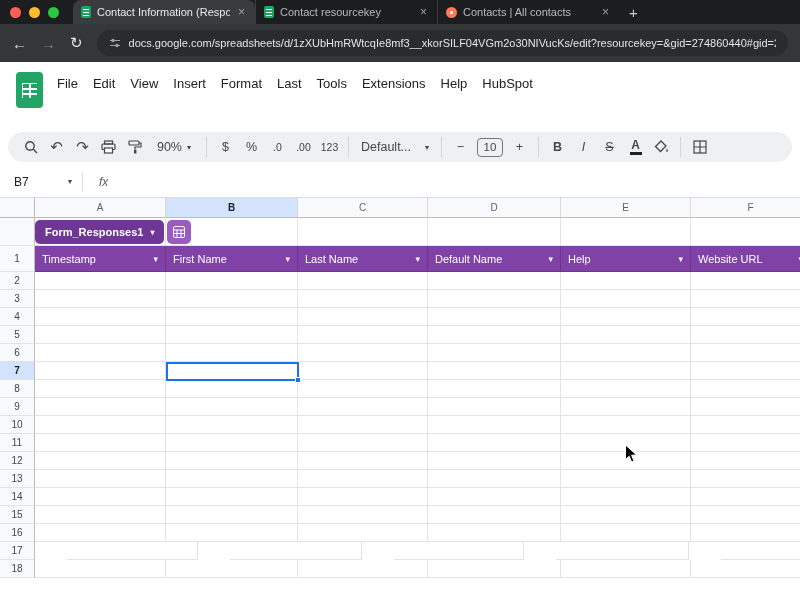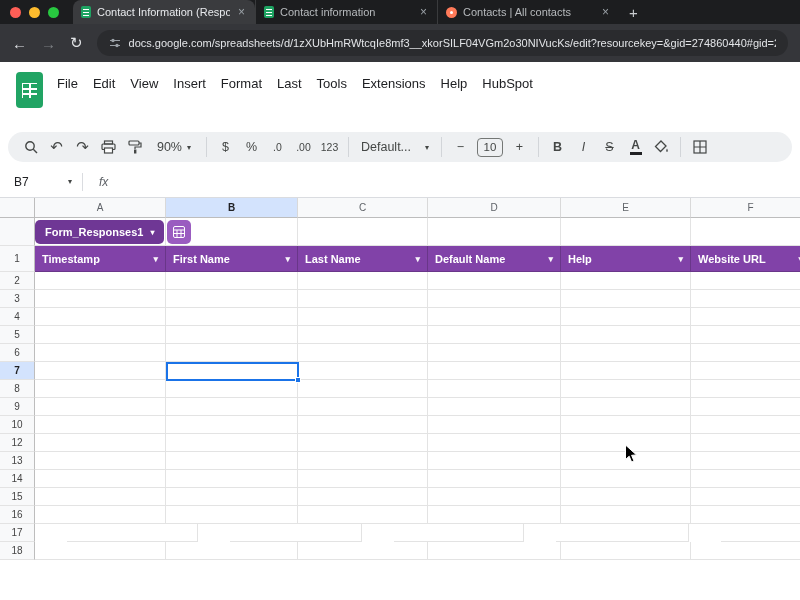--- a/index.html
+++ b/index.html
@@ -71,21 +71,21 @@
   .colrow { display:flex; height:20px; }
   .corner { width:35px; flex:none; background:#f8f9fa; border-right:1px solid #bdbdbd; border-bottom:1px solid #bdbdbd; }
   .colh { height:20px; flex:none; background:#f8f9fa; border-right:1px solid #d9d9d9; border-bottom:1px solid #bdbdbd; display:flex; align-items:center; justify-content:center; font-size:10px; color:#5f6368; }
   .colh.sel { background:#d3e3fd; color:#202124; font-weight:700; }
   .gridbody { position:relative; height:382px; overflow:hidden; }
   .grow { display:flex; }
   .gut { width:35px; flex:none; background:#f8f9fa; border-right:1px solid #bdbdbd; border-bottom:1px solid #e3e3e3; display:flex; align-items:center; justify-content:center; font-size:10px; color:#444; }
   .gut.sel { background:#d3e3fd; font-weight:700; color:#202124; }
   .cell { flex:none; background:#fff; border-right:1px solid #e3e3e3; border-bottom:1px solid #e3e3e3; }
   .cell.hdr { background:var(--purple,#8142a8); border-right:1px solid rgba(0,0,0,.18); border-bottom:1px solid rgba(0,0,0,.18);
-      color:#fff; display:flex; align-items:center; justify-content:space-between; padding:0 7px; font-size:11px; font-weight:700; }
+      color:#fff; display:flex; align-items:center; justify-content:space-between; padding:0 7px; font-size:11px; font-weight:400; }
   .hlabel { white-space:nowrap; overflow:hidden; }
   .hchev { font-size:9px; color:#fff; opacity:.95; flex:none; margin-left:4px; }
   .chipwrap { position:absolute; left:35px; top:1px; height:26px; display:flex; align-items:center; gap:3px; }
   .chip { background:var(--chip,#6f3795); color:#fff; height:24px; display:flex; align-items:center; gap:7px; padding:0 10px; border-radius:5px; font-size:11px; font-weight:700; }
   .chip .chev { color:#fff; }
   .chipbtn { width:24px; height:24px; background:var(--chipbtn,#9a5cc0); border-radius:5px; display:flex; align-items:center; justify-content:center; }
   .selection { position:absolute; border:2px solid var(--selblue,#1a73e8); }
   .fill-handle { position:absolute; right:-4px; bottom:-4px; width:6px; height:6px; background:var(--selblue,#1a73e8); border:1px solid #fff; }
 
   .cursor { position:absolute; z-index:50; }
@@ -102,21 +102,21 @@
       <span class="light green"></span>
     </div>
     <div class="tabs">
         <div class="tab active">
           <span class="favicon sheets"></span>
           <span class="tablabel">Contact Information (Respon</span>
           <span class="tabclose">×</span>
         </div>
         <div class="tab">
           <span class="favicon sheets"></span>
-          <span class="tablabel">Contact information</span>
+          <span class="tablabel">Contact resourcekey</span>
           <span class="tabclose">×</span>
         </div>
         <div class="tab">
           <span class="favicon hubspot"></span>
           <span class="tablabel">Contacts | All contacts</span>
           <span class="tabclose">×</span>
         </div>
       </div>
     <div class="newtab">+</div>
   </div>
@@ -356,20 +356,29 @@
         <div class="grow" style="height: 18px;">
           <div class="gut">10</div>
           <div class="cell" style="width: 131px;"></div>
           <div class="cell" style="width: 132px;"></div>
           <div class="cell" style="width: 130px;"></div>
           <div class="cell" style="width: 133px;"></div>
           <div class="cell" style="width: 130px;"></div>
           <div class="cell" style="width: 120px;"></div>
         </div>
         <div class="grow" style="height: 18px;">
+          <div class="gut">11</div>
+          <div class="cell" style="width: 131px;"></div>
+          <div class="cell" style="width: 132px;"></div>
+          <div class="cell" style="width: 130px;"></div>
+          <div class="cell" style="width: 133px;"></div>
+          <div class="cell" style="width: 130px;"></div>
+          <div class="cell" style="width: 120px;"></div>
+        </div>
+        <div class="grow" style="height: 18px;">
           <div class="gut">12</div>
           <div class="cell" style="width: 131px;"></div>
           <div class="cell" style="width: 132px;"></div>
           <div class="cell" style="width: 130px;"></div>
           <div class="cell" style="width: 133px;"></div>
           <div class="cell" style="width: 130px;"></div>
           <div class="cell" style="width: 120px;"></div>
         </div>
         <div class="grow" style="height: 18px;">
           <div class="gut">13</div>

